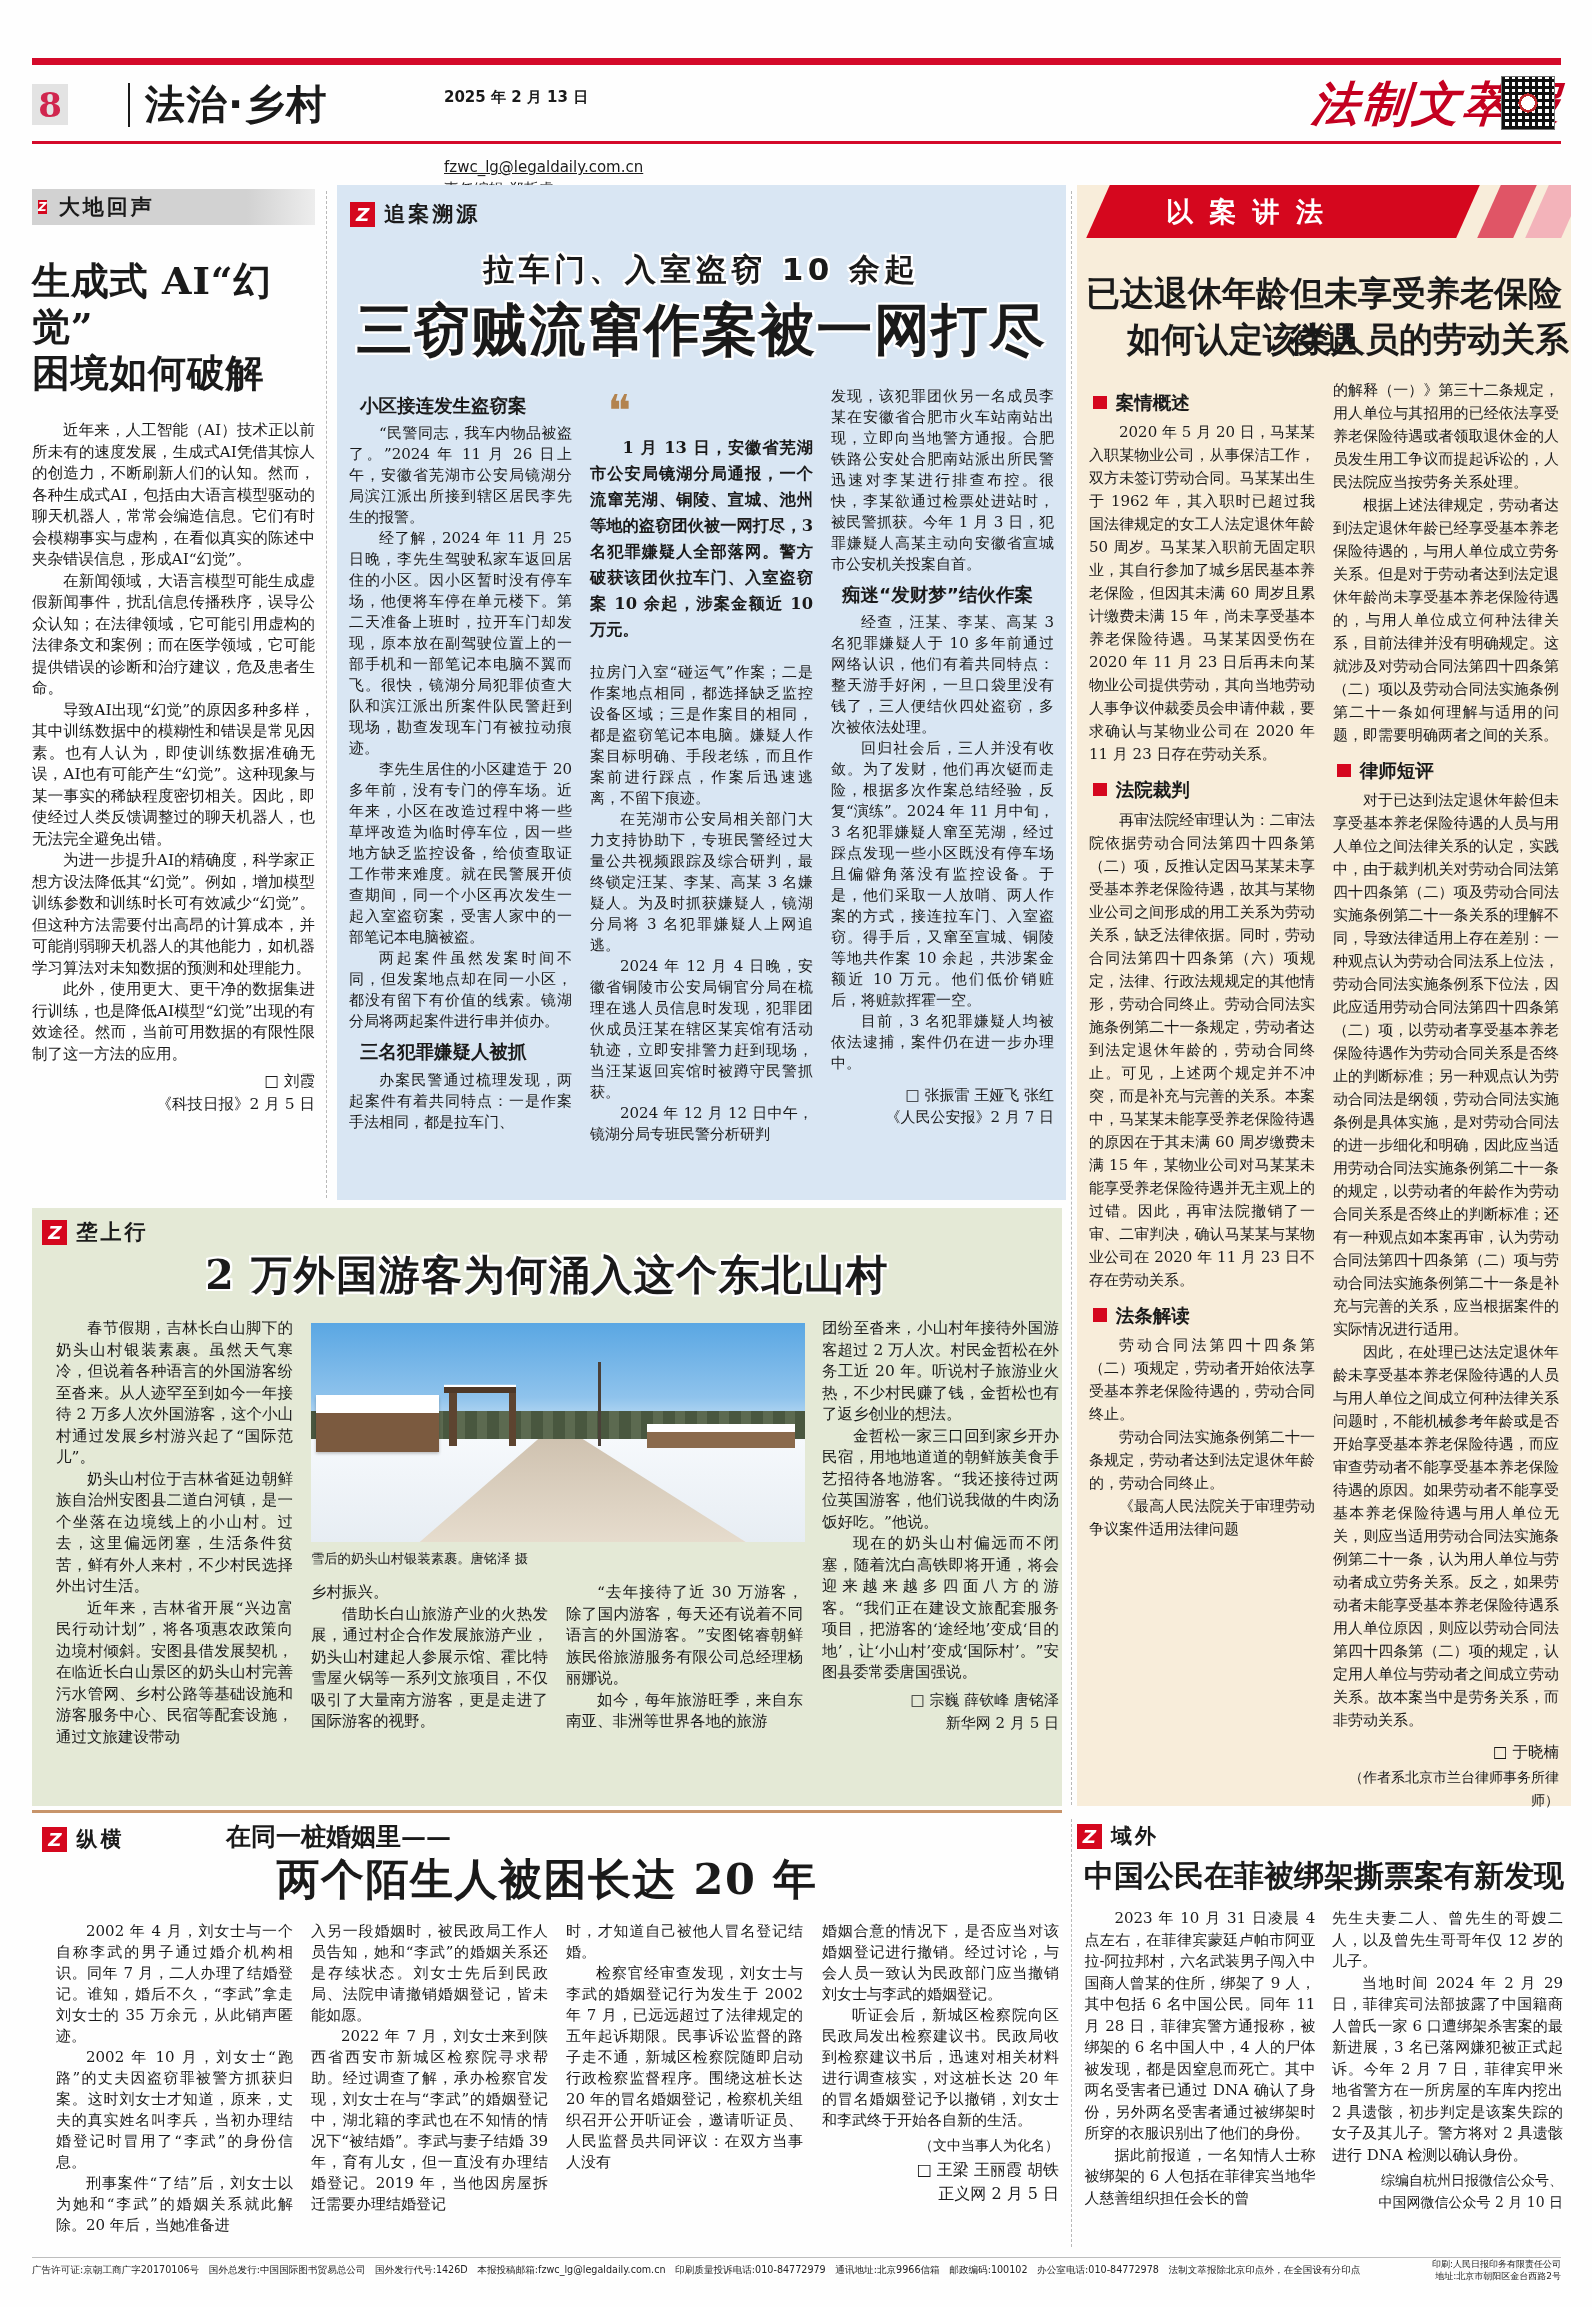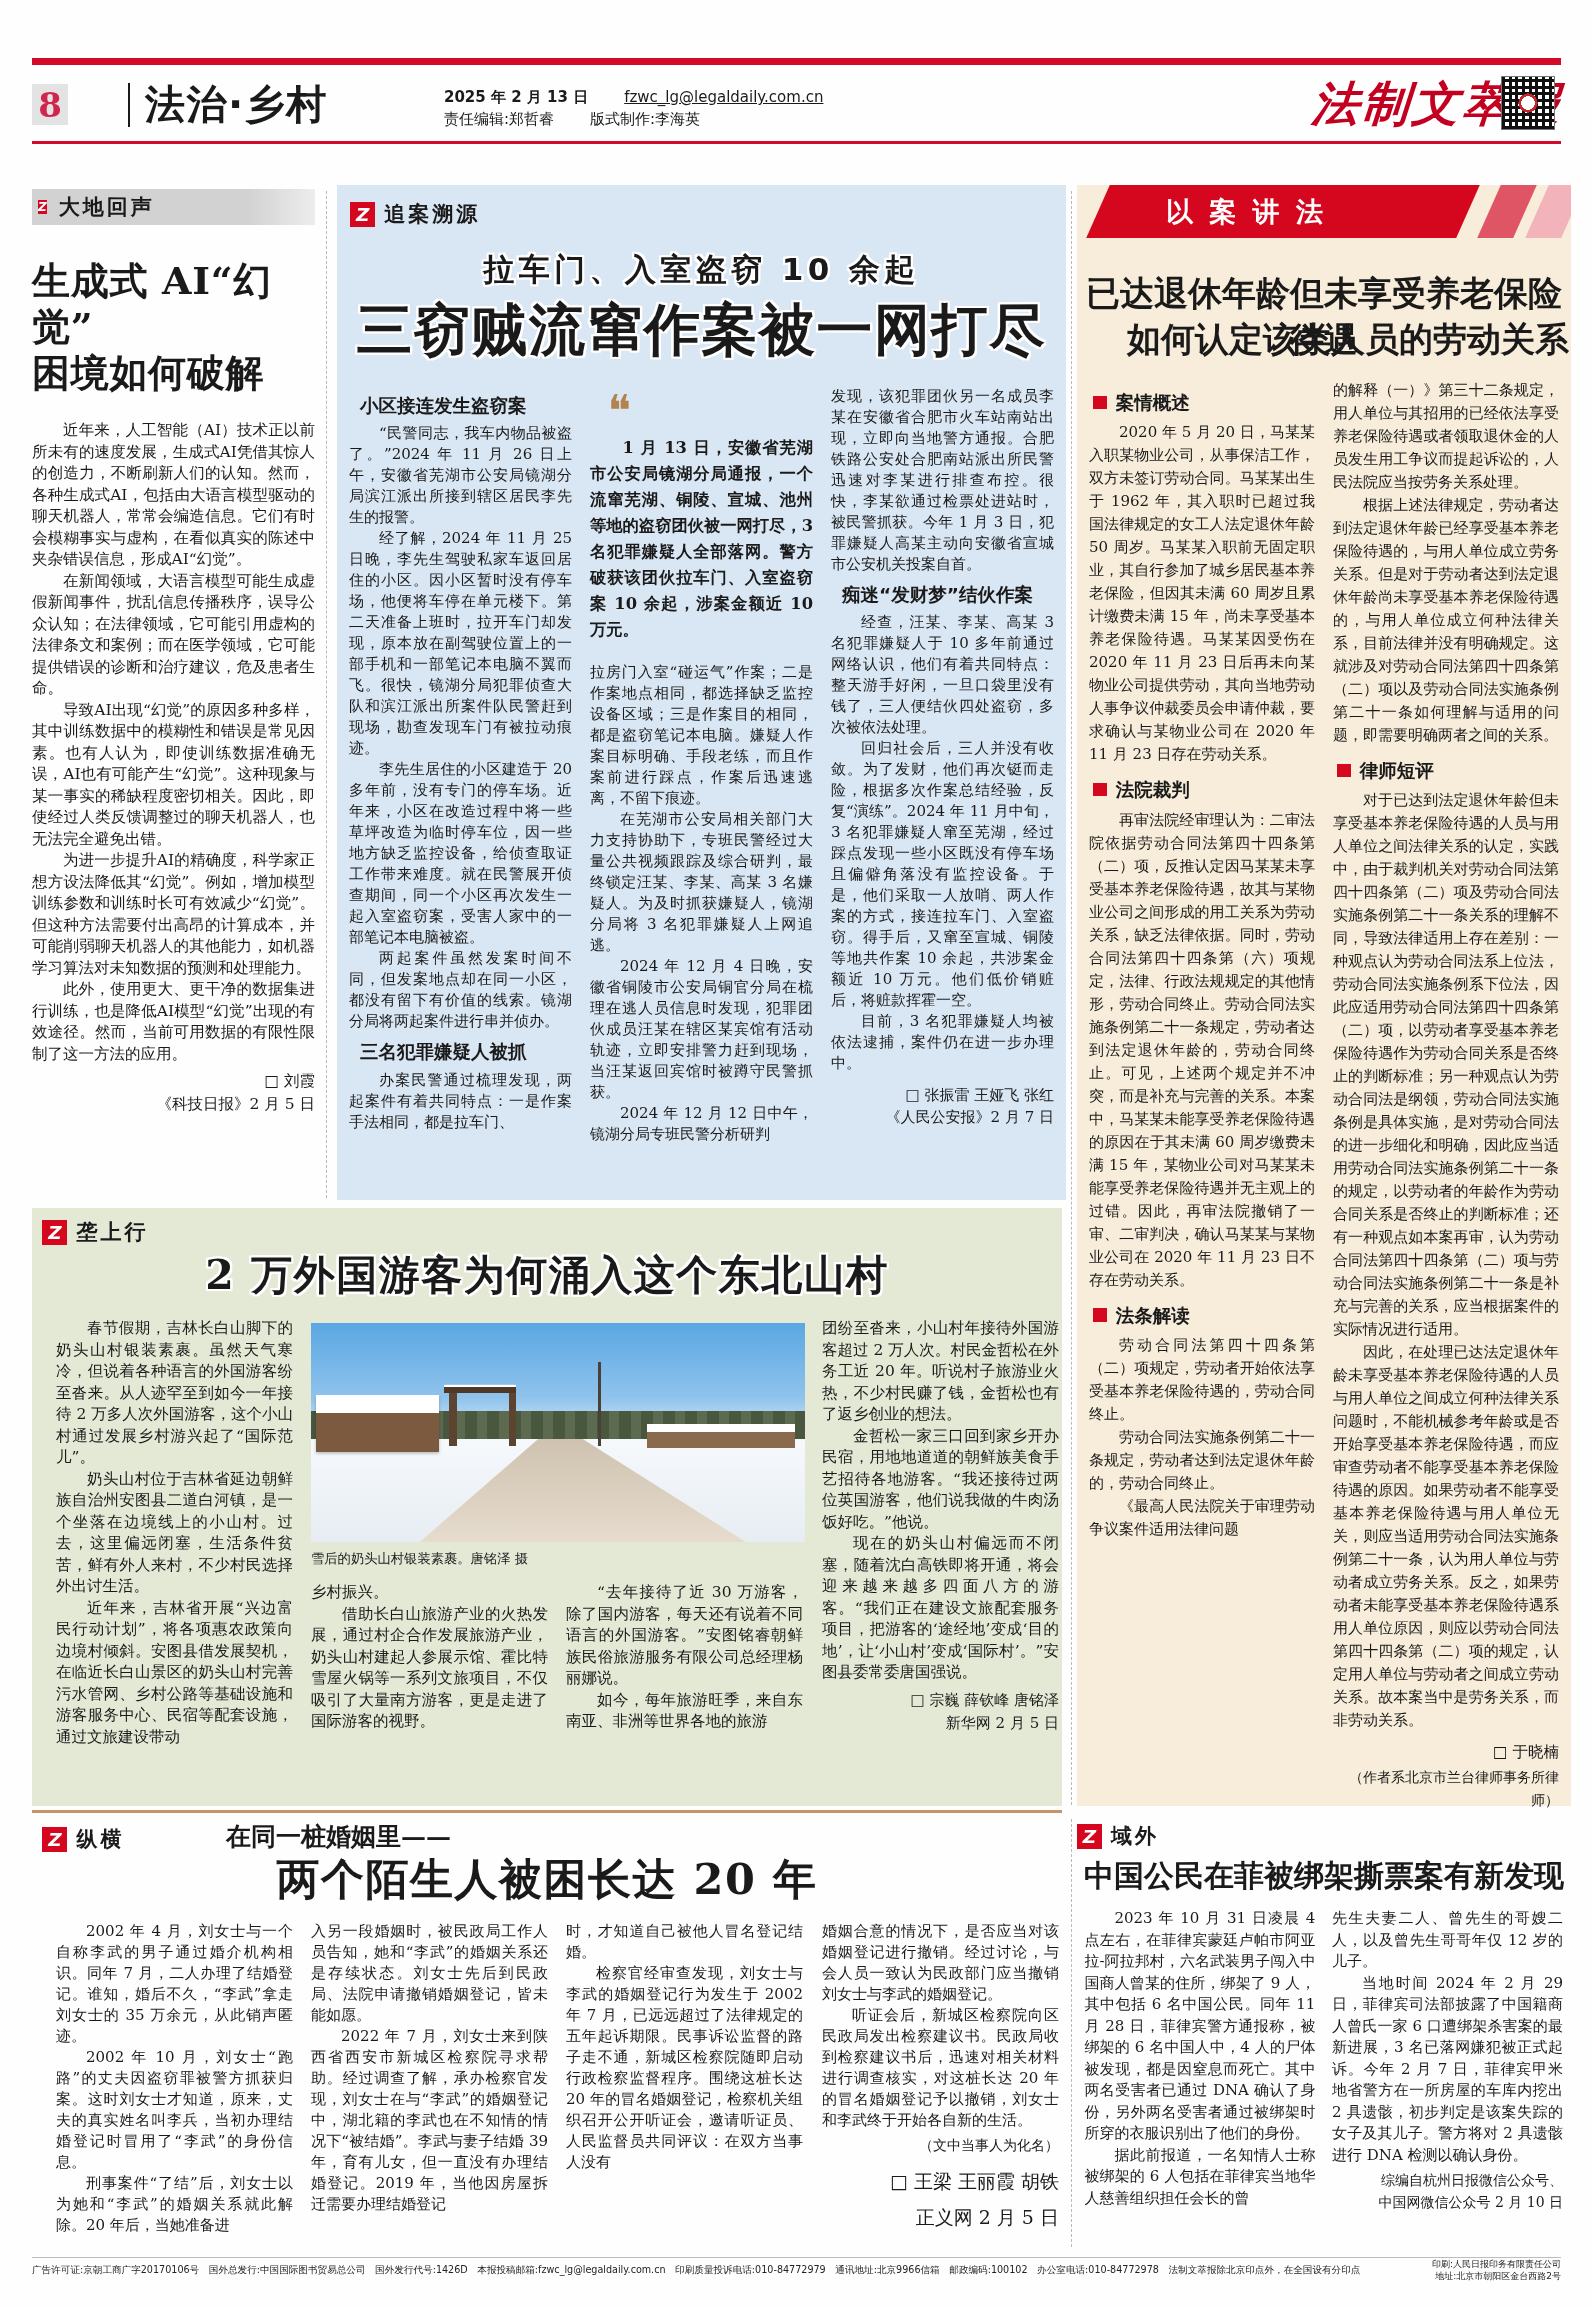--- a/index.html
+++ b/index.html
@@ -19,21 +19,21 @@
   .zrow .z{width:25px;height:25px;font-size:18.5px;}
   .zrow-label{font-size:21px;font-weight:bold;letter-spacing:3px;font-family:"DejaVu Sans","Liberation Sans",sans-serif;}
   
   #top-rule{left:32px;top:58px;width:1529px;height:7.4px;background:#d40a2a;}
   #head-rule{left:32px;top:141px;width:1529px;height:3px;background:#d40a2a;}
   #pgnum{left:32px;top:84px;width:36px;height:41px;background:#e3e3e3;color:#d0264e;
          font-size:34px;font-weight:bold;display:flex;align-items:center;justify-content:center;}
   #pg-divider{left:128px;top:83px;width:1.5px;height:44px;background:#1a1a1a;}
   #secname{left:145px;top:77px;font-size:40px;font-weight:900;letter-spacing:1.5px;}
   #hinfo{left:444px;top:86px;font-size:15px;line-height:22px;}
-  #hinfo .r{display:flex;gap:36px;}
+  #hinfo .r{display:flex;gap:48px;flex-direction:column;}
   #hinfo .mail{text-decoration:underline;}
   #masthead{left:1312px;top:73px;font-size:47px;font-weight:900;color:#c40020;letter-spacing:3px;
             font-style:italic;transform:skewX(-4deg);}
   #qr{left:1501px;top:76px;width:52px;height:52px;border:0.7px solid #777;
       background-image:
         radial-gradient(circle at 50% 50%, #fff 0 6.7px, #c0272d 6.7px 9.6px, rgba(0,0,0,0) 9.6px),
         repeating-linear-gradient(0deg,#111 0 3px,rgba(0,0,0,0) 3px 6.7px),
         repeating-linear-gradient(90deg,#111 0 3px,#fff 3px 6.7px);}
   
   .vdash{border-left:1.5px dashed #b8b8b8;width:0;}
@@ -98,21 +98,21 @@
   .ph-pole{position:absolute;left:58%;top:18%;width:3.7px;height:38%;background:#4a4038;}
   #caption{position:absolute;left:279px;top:342px;font-size:13.3px;font-family:"DejaVu Sans","Liberation Sans",sans-serif;}
   
   #zong{left:32px;top:1810px;width:1030px;height:440px;}
   #zong-rule{position:absolute;left:0;top:0;width:100%;height:3px;background:#c7946a;}
   #zong-kicker{left:194px;top:10.4px;font-size:25px;font-weight:900;}
   #zong-title{top:41px;width:100%;text-align:center;font-size:43px;font-weight:900;letter-spacing:1.5px;}
   .zcol{position:absolute;top:111px;width:237px;height:324px;font-size:15px;line-height:21px;}
   #zc1{left:24px;} #zc2{left:279px;} #zc3{left:534px;} #zc4{left:790px;}
   #zong .note{text-align:right;margin:4.4px 0 0;font-size:14px;}
-  #zong .byline,#zong .src{font-size:19px;margin-top:15px;}
+  #zong .byline,#zong .src{font-size:16px;margin-top:3px;}
   
   #yu{left:1077px;top:1810px;width:494px;height:440px;}
   #yu-title{top:46px;width:100%;text-align:center;font-size:30px;font-weight:900;}
   .ycol{position:absolute;top:98px;width:231px;height:335px;font-size:15px;line-height:21.5px;}
   #yc1{left:7.4px;} #yc2{left:255px;}
   #yu .src{font-size:14px;margin-top:4.4px;}
   #yu .src2{font-size:14px;margin-top:0;text-align:right;}
   
   #footer{left:32px;top:2257px;width:1529px;border-top:0.7px solid #bdbdbd;}
   #footer .row{display:flex;justify-content:space-between;align-items:center;margin-top:0;

